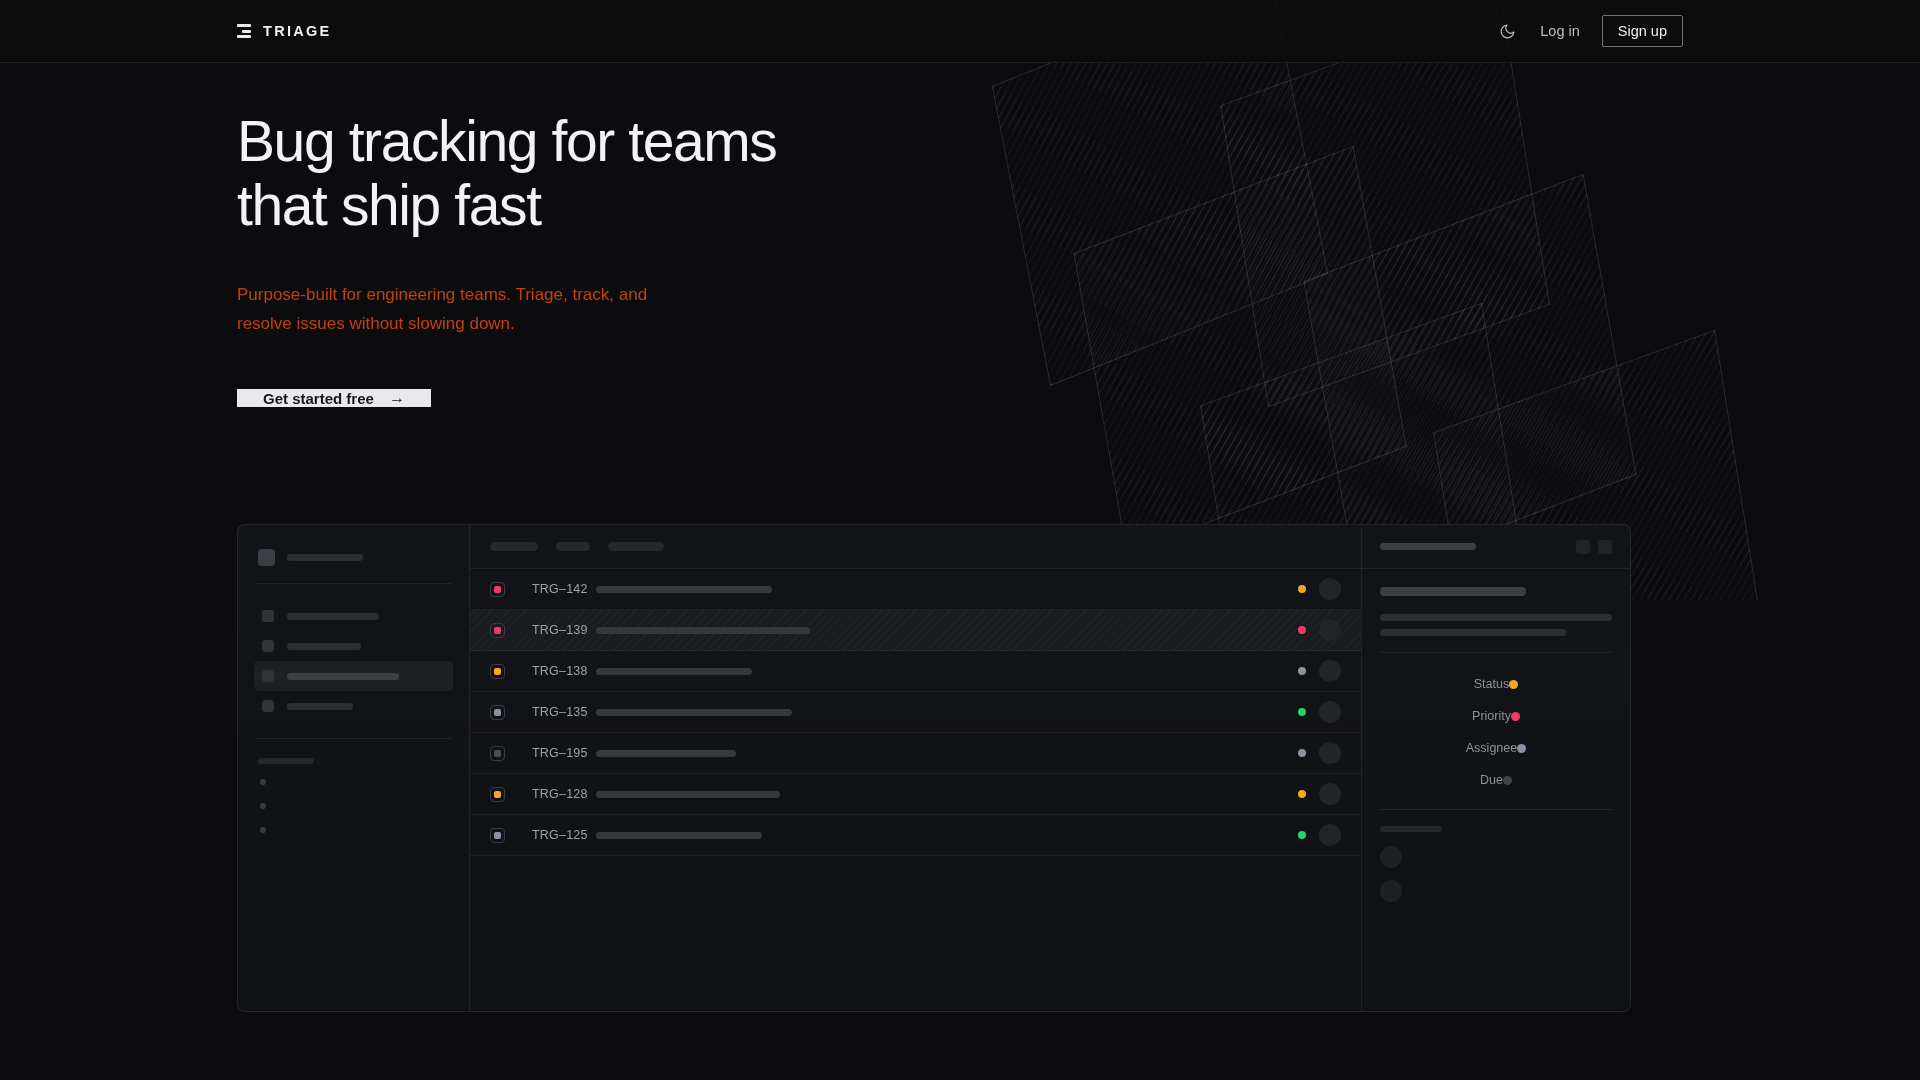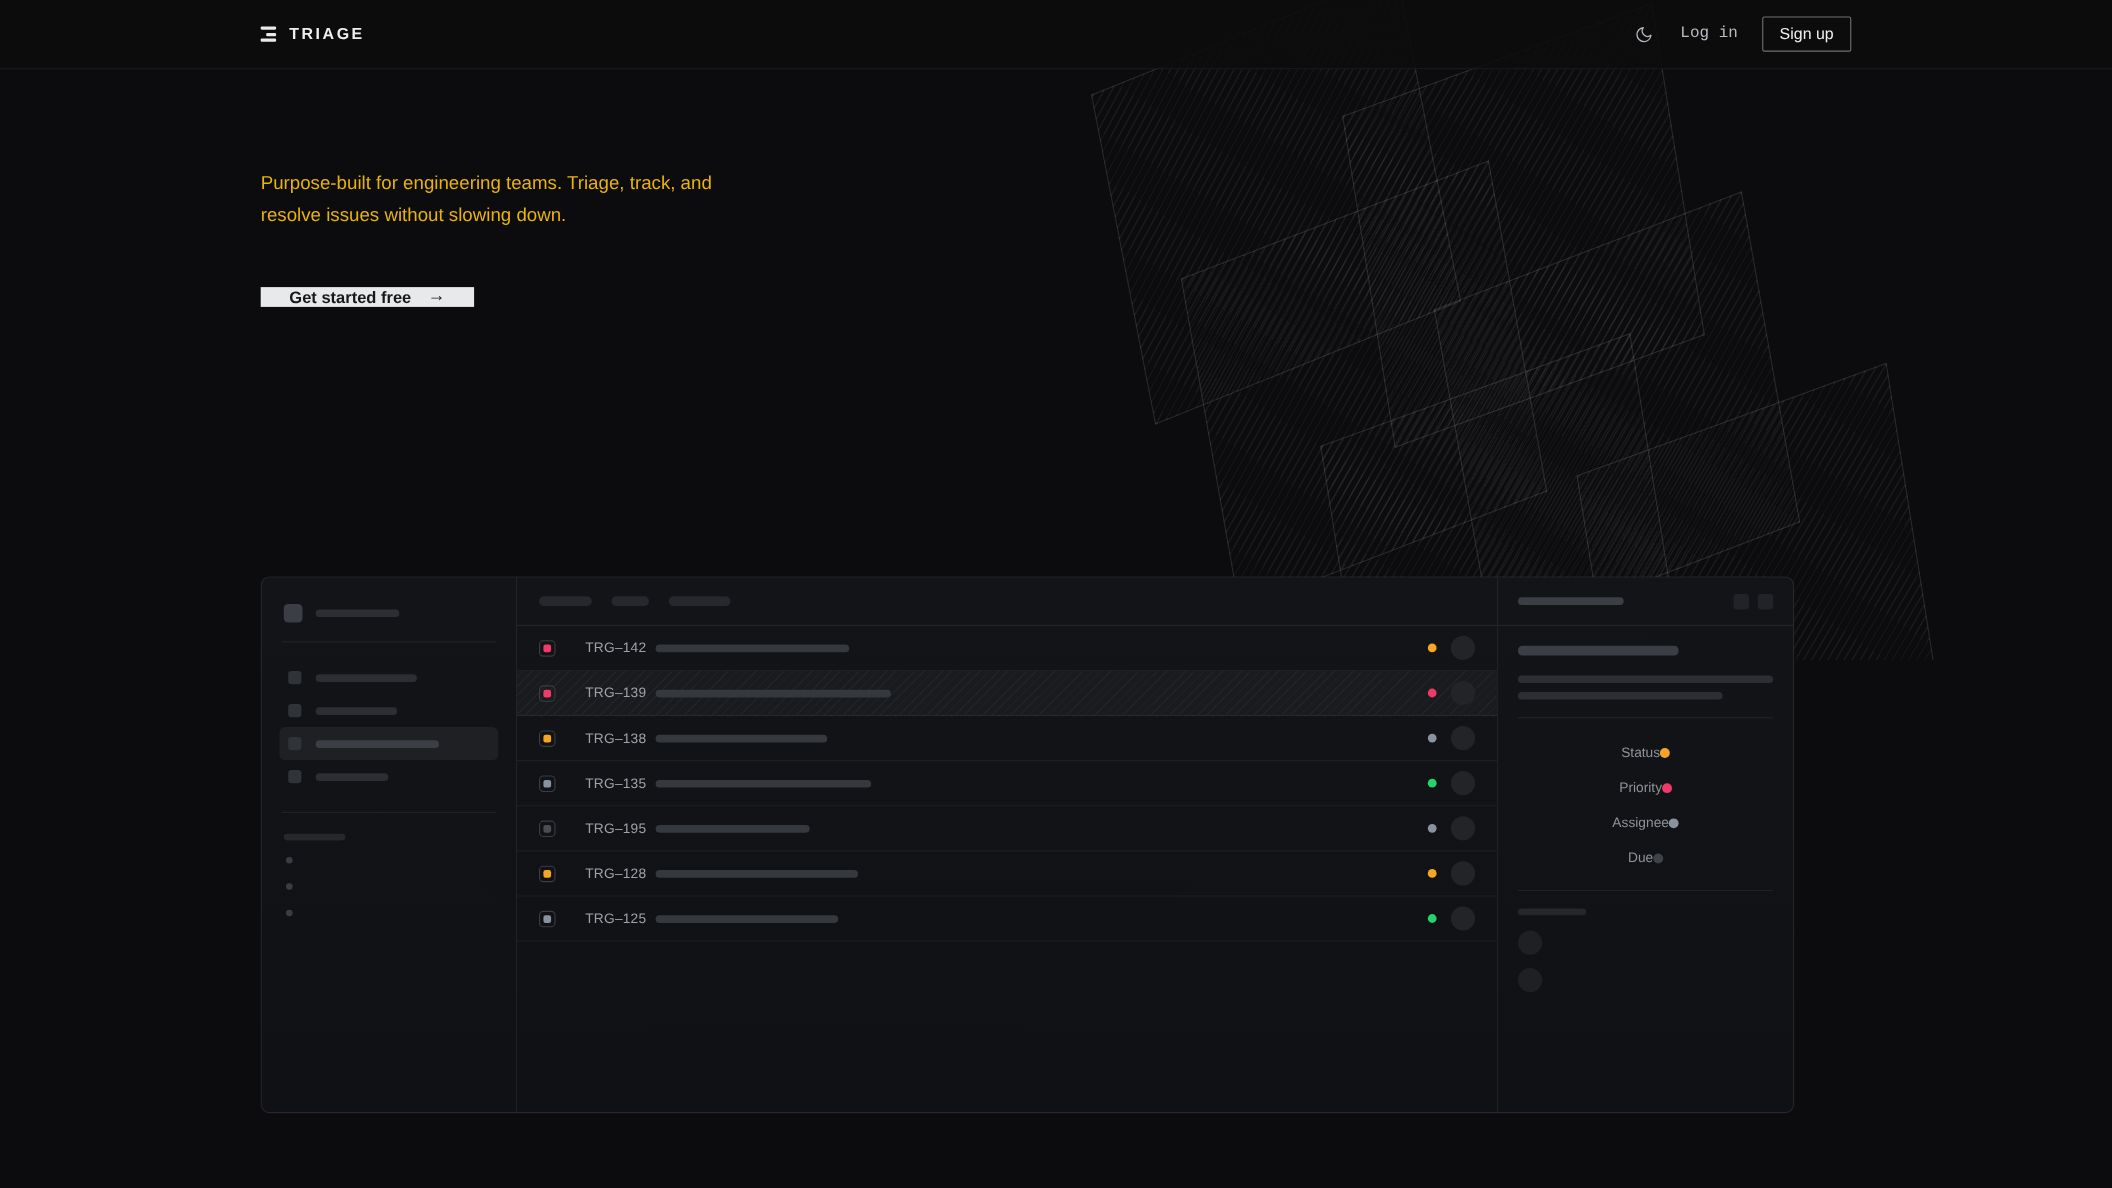--- a/index.html
+++ b/index.html
@@ -47,34 +47,34 @@
   .logo-mark i:nth-child(1) { width: 14px; }
   .logo-mark i:nth-child(2) { width: 9px; margin-left: 5px; }
   .logo-mark i:nth-child(3) { width: 14px; }
   .brand-name {
     color: #eceef0; font-size: 14.5px; font-weight: bold; letter-spacing: 2.3px;
   }
   .header-right {
     position: absolute; right: 237px; display: flex; align-items: center; gap: 22px;
   }
   .moon-btn { width: 22px; height: 22px; display: flex; align-items: center; justify-content: center; }
-  .login-link { color: #b9bcc2; font-size: 14.5px; font-family: Liberation Mono, monospace; }
+  .login-link { color: #b9bcc2; font-size: 14.5px; }
   .signup-btn {
     border: 1px solid #6e7176; color: #eef0f2; font-size: 14.5px;
     padding: 7px 15px; background: transparent; border-radius: 2px;
   }
 
   
   .hero { position: absolute; left: 237px; top: 110px; z-index: 3; }
   .hero h1 {
     color: #f2f3f5; font-size: 57px; line-height: 1.12; font-weight: normal;
     letter-spacing: -1.4px;
   }
   .hero p {
-    margin-top: 42px; color: #eab308; font-size: 17px; line-height: 1.72;
+    margin-top: 42px; color: #c2410c; font-size: 17px; line-height: 1.72;
     max-width: 480px;
   }
   .cta {
     margin-top: 51px; display: inline-flex; align-items: center; gap: 15px;
     background: #e8e9eb; color: #17181b; font-size: 15px; font-weight: bold;
     padding: 0 26px; border: none;
   }
   .cta .arrow { font-size: 16px; }
 
   
@@ -178,20 +178,24 @@
         <svg width="17" height="17" viewBox="0 0 24 24" fill="none" stroke="#b4b7bd" stroke-width="1.7" stroke-linecap="round" stroke-linejoin="round">
           <path d="M21 12.8A9 9 0 1 1 11.2 3a7 7 0 0 0 9.8 9.8z"></path>
         </svg>
       </span>
       <a class="login-link">Log in</a>
       <button class="signup-btn">Sign up</button>
     </div>
   </div>
 
   <div class="hero">
+    <h1>
+      <span>Bug tracking for teams</span><br>
+      <span>that ship fast</span>
+    </h1>
     <p>
       <span>Purpose-built for engineering teams. Triage, track, and</span><br>
       <span>resolve issues without slowing down.</span>
     </p>
     <button class="cta">
       <span>Get started free</span>
       <span class="arrow">→</span>
     </button>
   </div>
 

